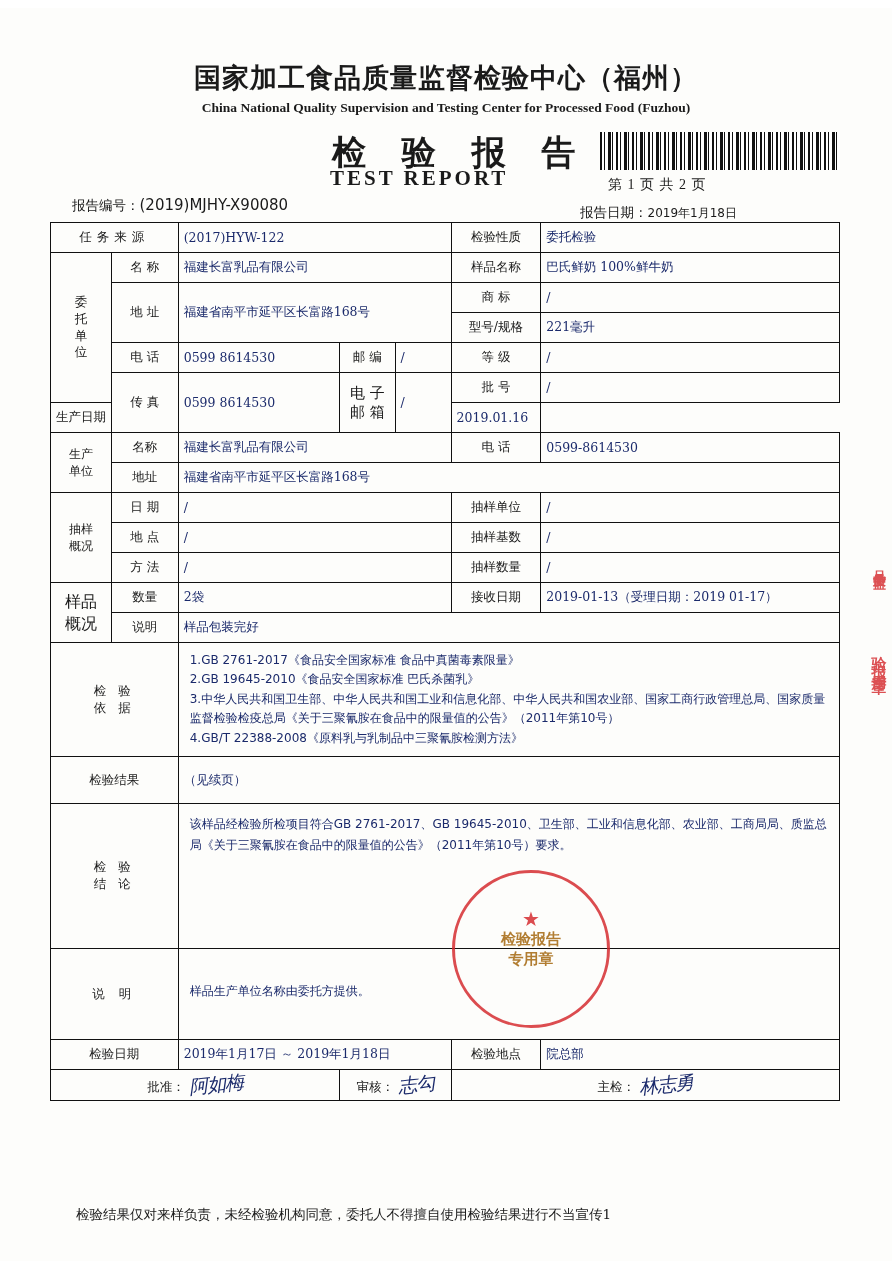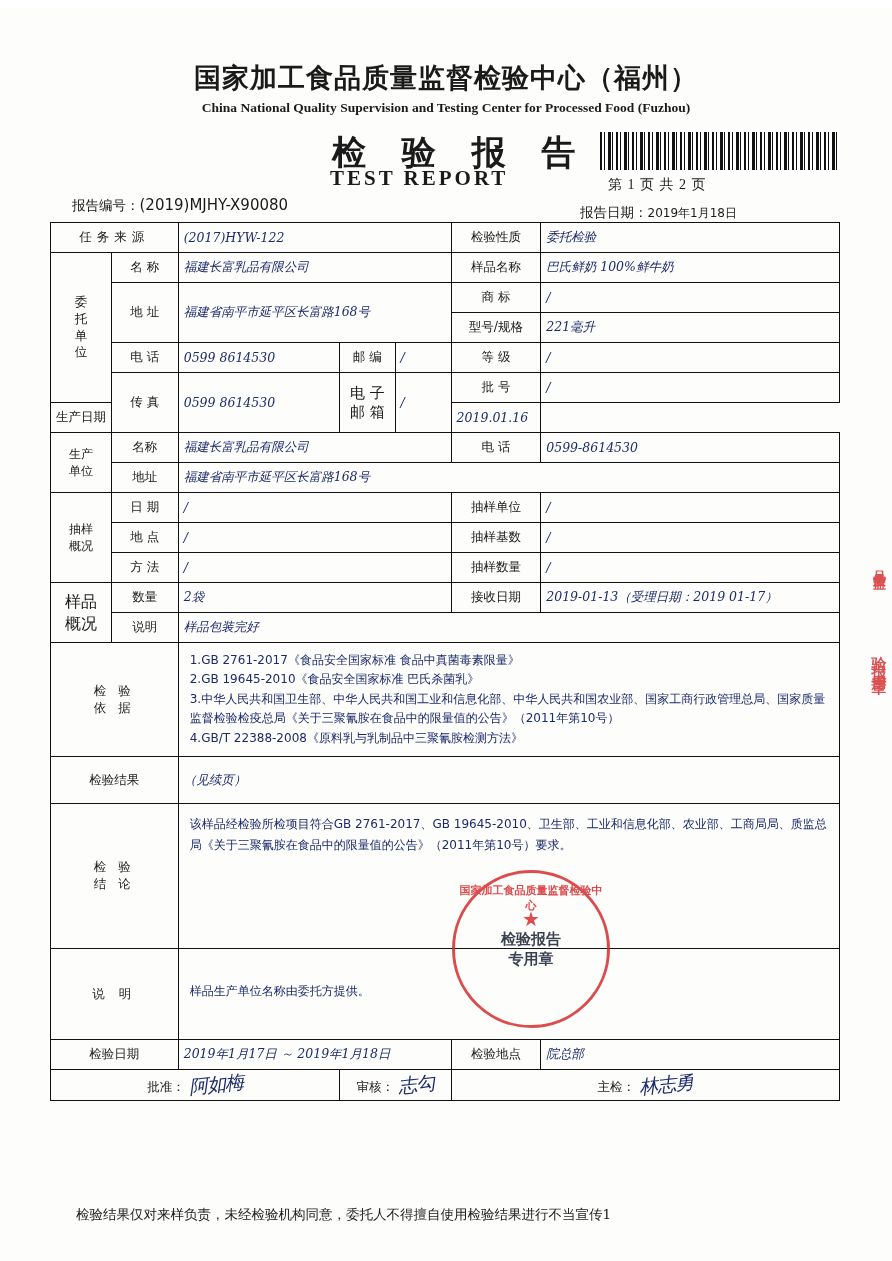--- a/index.html
+++ b/index.html
@@ -120,21 +120,20 @@
   td.lbl-sp {
     text-align: center;
     letter-spacing: 5px;
     white-space: nowrap;
   }
   td.val {
     color: #1b2a6b;
     font-family: "DejaVu Sans", sans-serif;
     font-size: 12px;
     padding-left: 8px;
-    font-style: italic;
   }
   .vlabel {
     text-align: center;
     line-height: 1.35;
   }
   .basis td {
     height: auto;
   }
   .basis-list {
     color: #1b2a6b;
@@ -178,21 +177,21 @@
     border-radius: 50%;
     opacity: .82;
     pointer-events: none;
   }
   .seal-inner {
     position: absolute;
     left: 50%;
     top: 50%;
     transform: translate(-50%,-50%);
     text-align: center;
-    color: #0f172a;
+    color: #a16207;
     font-family: "DejaVu Serif", serif;
     font-weight: bold;
     font-size: 15px;
     line-height: 1.35;
     white-space: nowrap;
   }
   .seal-arc {
     position: absolute;
     left: 0; top: 10px;
     width: 152px;
@@ -411,21 +410,20 @@
       </td>
       <td class="sign-cell" colspan="2">
         <span>主检：</span>
         <span class="sig">林志勇</span>
       </td>
     </tr>
   </tbody>
     </table>
 
   <div class="seal">
-    <div class="seal-arc">国家加工食品质量监督检验中心</div>
     <div class="seal-star">★</div>
     <div class="seal-inner">
       <div>检验报告</div>
       <div>专用章</div>
     </div>
   </div>
 
   <div class="edge-seal" id="edge-seal-1">品质量监</div>
   <div class="edge-seal" id="edge-seal-2">验 报 专用章</div>
 

